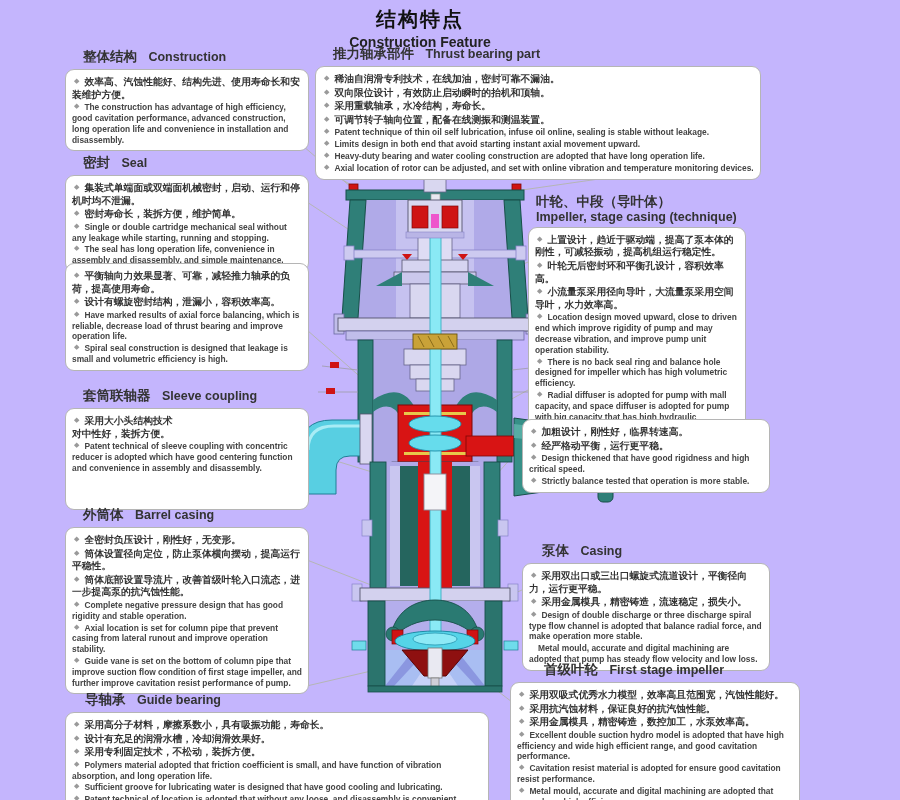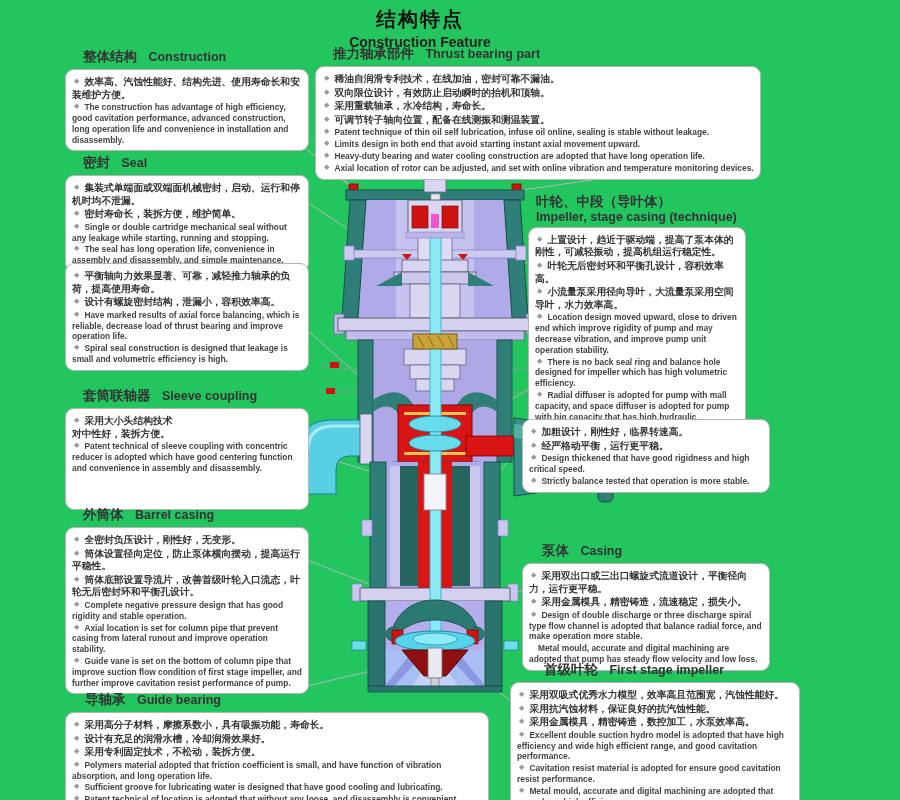--- a/index.html
+++ b/index.html
@@ -1,16 +1,16 @@
 <!DOCTYPE html>
 <html><head>
 <meta charset="utf-8">
 <style>
   html,body{margin:0;padding:0;background:#fff;}
-  .page{position:relative;width:900px;height:800px;background:#22c55e;overflow:hidden;
+  .page{position:relative;width:900px;height:800px;background:#c4b5fd;overflow:hidden;
         font-family:"Liberation Sans","DejaVu Sans",sans-serif;}
   #leader-lines{position:absolute;left:0;top:0;z-index:0;}
   #pump-svg{position:absolute;left:288px;top:150px;z-index:1;}
   .title-wrap{position:absolute;left:280px;top:6px;width:280px;text-align:center;z-index:2;}
   .title-zh{font-size:20px;font-weight:bold;color:#111;letter-spacing:2px;}
   .title-en{font-size:14px;font-weight:bold;color:#222;margin-top:1px;}
   .sec{position:absolute;z-index:2;}
   .sec-header{font-weight:bold;color:#333;margin-bottom:3px;white-space:nowrap;}
   .h-zh{font-size:13.5px;}
   .h-en{font-size:12.5px;margin-left:7px;}
@@ -248,21 +248,21 @@
   </div>
 
   <div class="sec" style="left:65px;top:505px;width:244px;">
     <div class="sec-header" style="padding-left:18px;">
       <span class="h-zh">外筒体</span>
       <span class="h-en">Barrel casing</span>
     </div>
     <div class="box">
         <div class="bullet zh"><span class="dm">◆</span><span class="tx">全密封负压设计，刚性好，无变形。</span></div>
         <div class="bullet zh"><span class="dm">◆</span><span class="tx">筒体设置径向定位，防止泵体横向摆动，提高运行平稳性。</span></div>
-        <div class="bullet zh"><span class="dm">◆</span><span class="tx">筒体底部设置导流片，改善首级叶轮入口流态，叶轮无后密封环和平衡孔设计。</span></div>
+        <div class="bullet zh"><span class="dm">◆</span><span class="tx">筒体底部设置导流片，改善首级叶轮入口流态，进一步提高泵的抗汽蚀性能。</span></div>
         <div class="bullet en"><span class="dm">◆</span><span class="tx">Complete negative pressure design that has good rigidity and stable operation.</span></div>
         <div class="bullet en"><span class="dm">◆</span><span class="tx">Axial location is set for column pipe that prevent casing from lateral runout and improve operation stability.</span></div>
         <div class="bullet en"><span class="dm">◆</span><span class="tx">Guide vane is set on the bottom of column pipe that improve suction flow condition of first stage impeller, and further improve cavitation resist performance of pump.</span></div>
       </div>
   </div>
 
   <div class="sec" style="left:65px;top:690px;width:424px;">
     <div class="sec-header" style="padding-left:20px;">
       <span class="h-zh">导轴承</span>
       <span class="h-en">Guide bearing</span>

